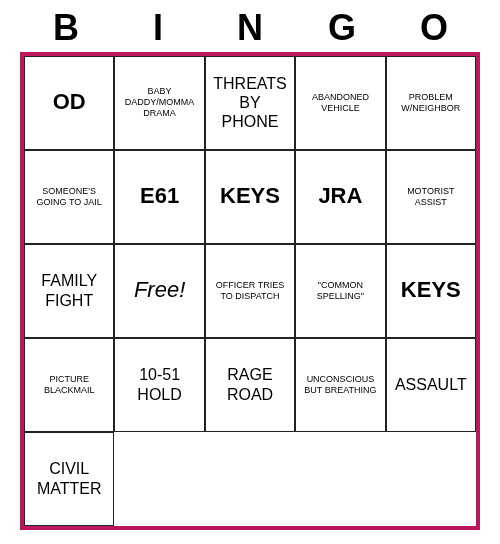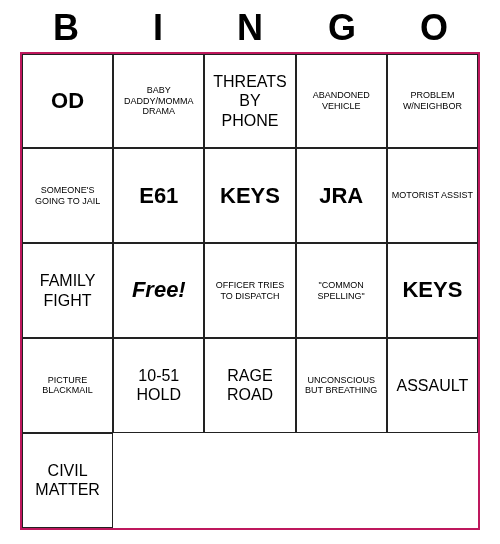--- a/index.html
+++ b/index.html
@@ -24,21 +24,21 @@
       font-size: 36px;
       font-weight: bold;
       line-height: 1.1;
     }
     .bingo-grid {
       display: grid;
       grid-template-columns: repeat(5, 1fr);
       grid-template-rows: repeat(5, 1fr);
       width: 460px;
       height: 478px;
-      border: 2px solid #be185d;
+      border: 4px solid #be185d;
     }
     .bingo-cell {
       border: 1px solid #222;
       display: flex;
       align-items: center;
       justify-content: center;
       text-align: center;
       padding: 4px;
       font-size: 11px;
       font-weight: normal;
@@ -51,21 +51,21 @@
     }
     .bingo-cell.medium {
       font-size: 16px;
       font-weight: normal;
     }
     .bingo-cell.small {
       font-size: 9px;
     }
     .bingo-cell.free {
       font-size: 22px;
-      font-weight: bold;
+      font-weight: normal;
       font-style: italic;
     }
   </style>
 </head>
 <body>
 
 <div class="bingo-header">
 <div class="bingo-letter">B</div>
     <div class="bingo-letter">I</div>
     <div class="bingo-letter">N</div>

